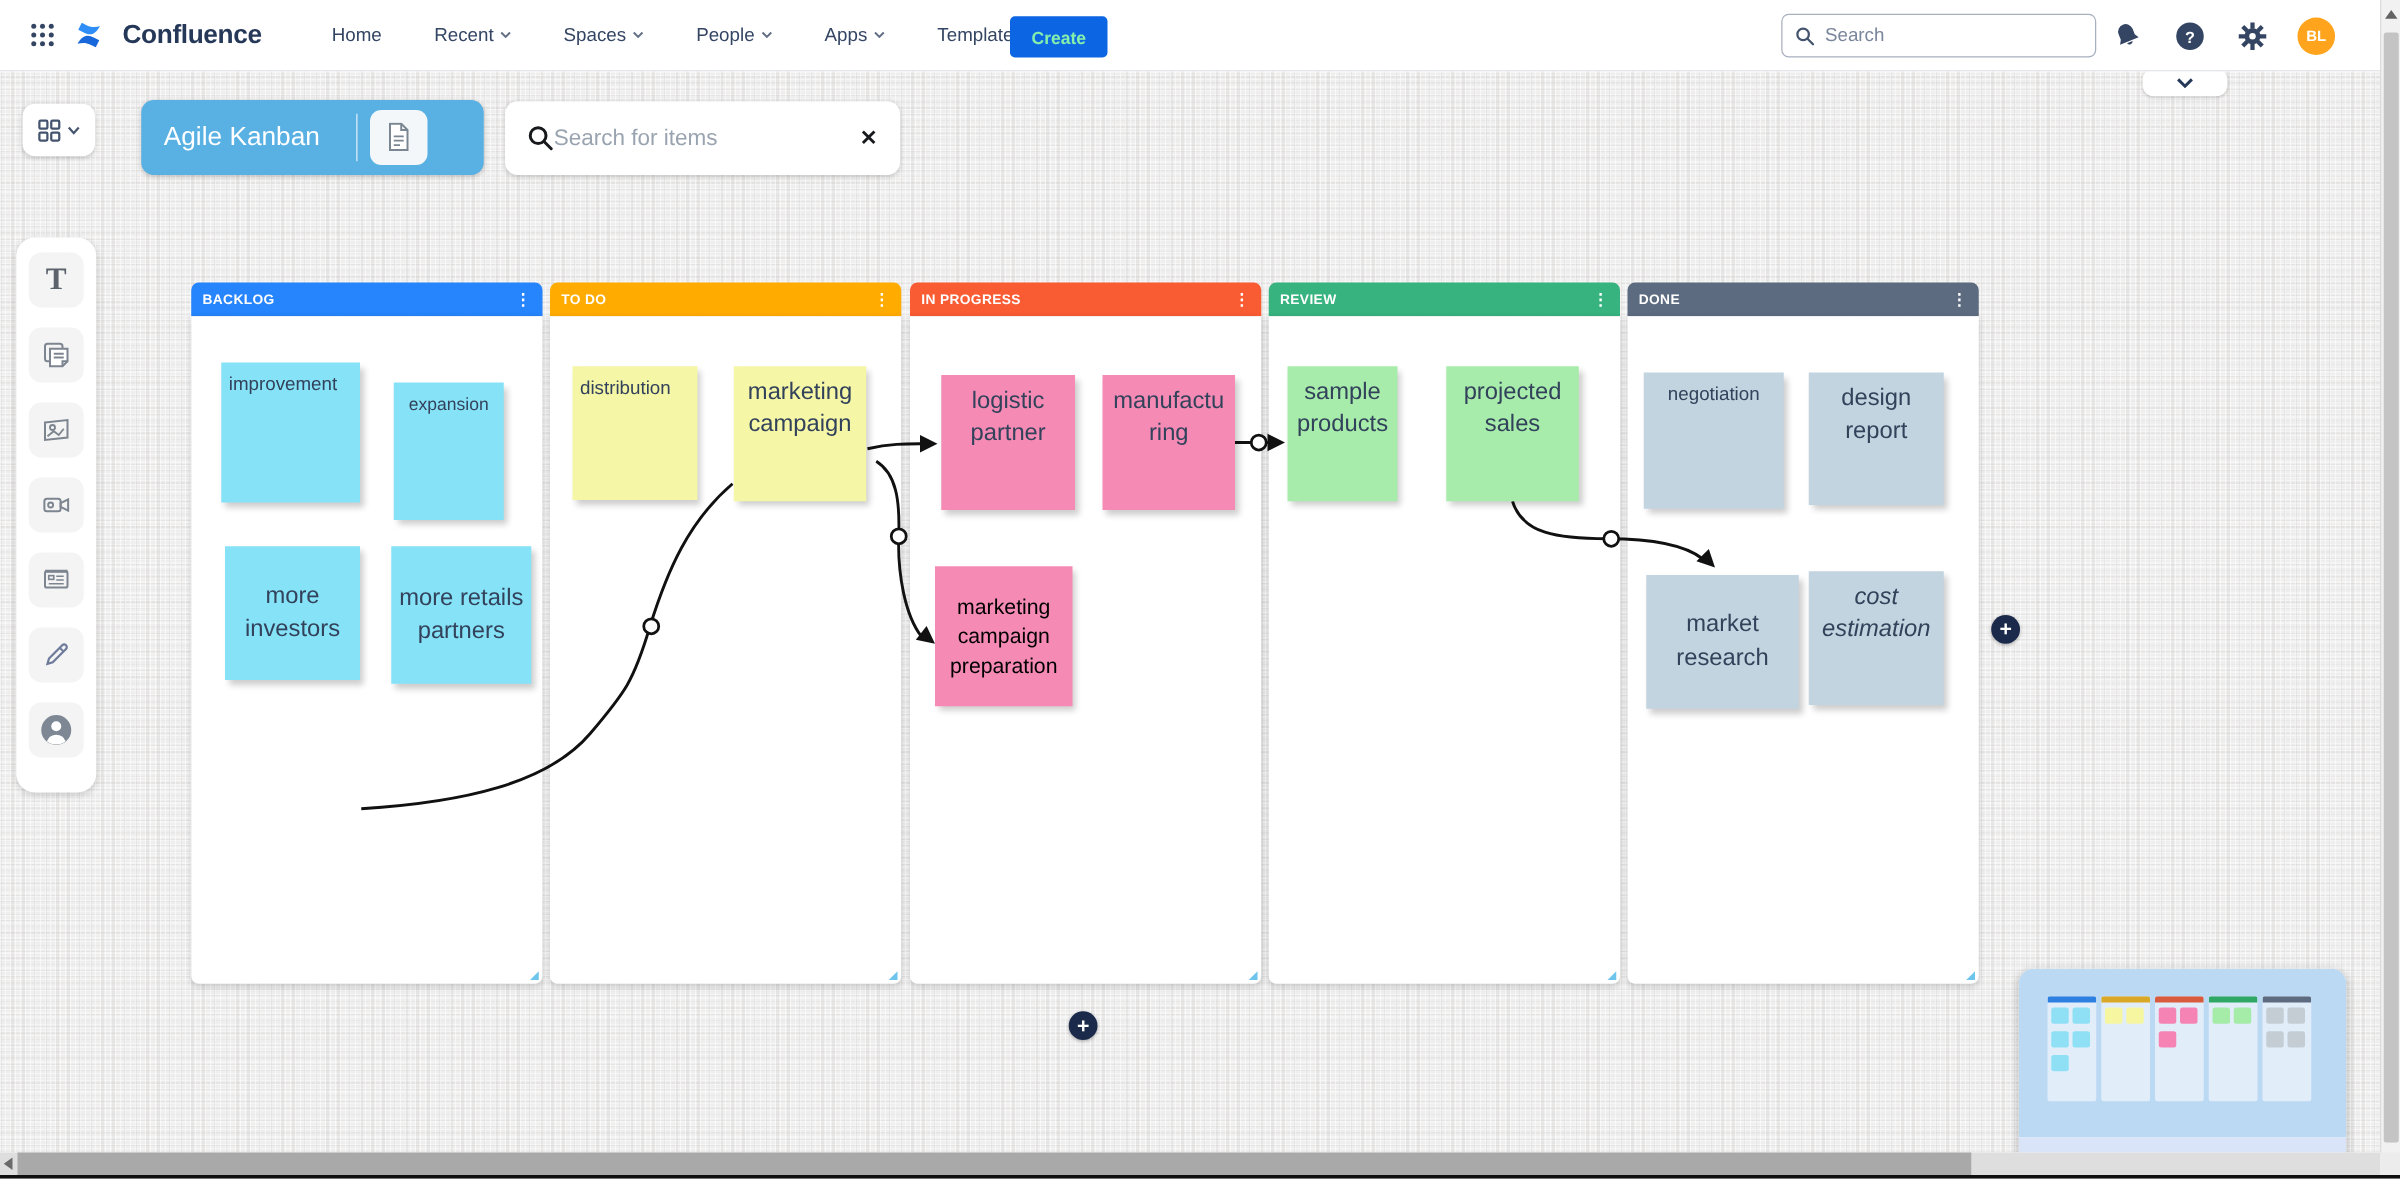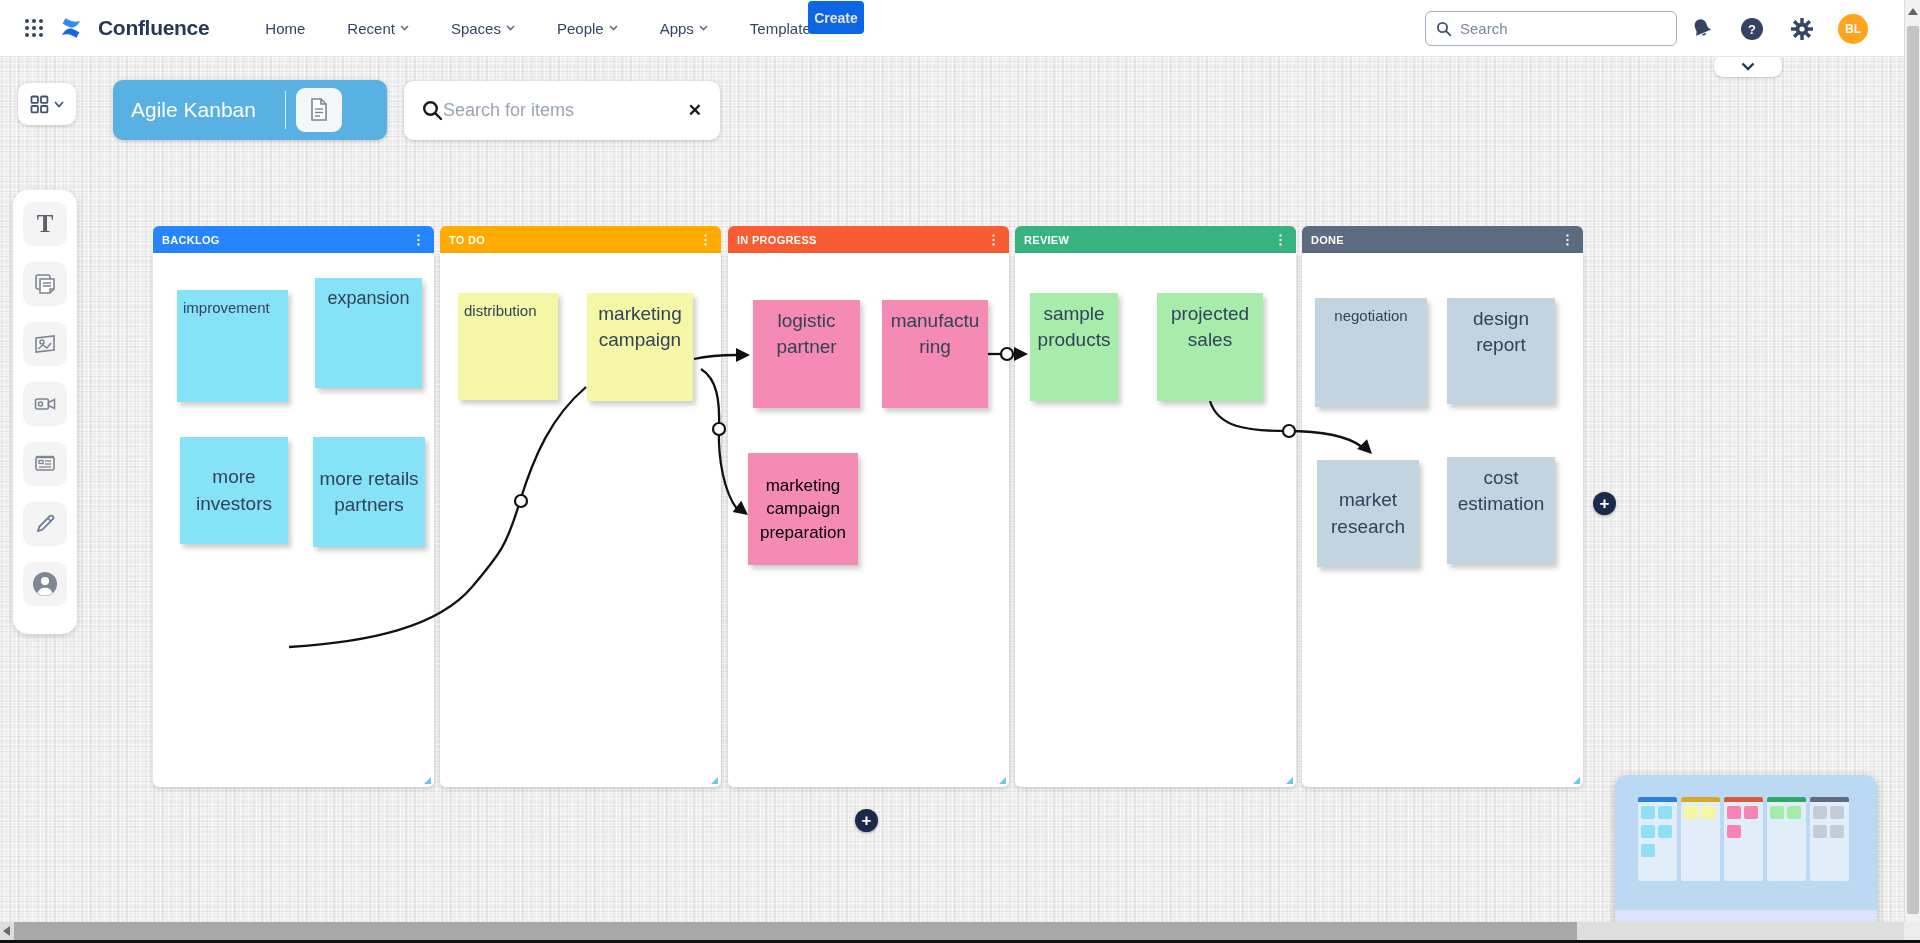--- a/index.html
+++ b/index.html
@@ -6,22 +6,22 @@
   html,body { width:1920px; height:943px; overflow:hidden; }
   body { font-family:"Liberation Sans", sans-serif; position:relative; background:#fff; }
 
   
   .nav { position:absolute; left:0; top:0; width:1904px; height:57px; background:#fff;
          border-bottom:1px solid #E4E6EA; display:flex; align-items:center; z-index:50; }
   .nav-left { display:flex; align-items:center; gap:10px; padding-left:20px; }
   .brand-text { font-size:21px; font-weight:bold; color:#253858; letter-spacing:-.3px; margin-left:4px; }
   .nav-menu { display:flex; align-items:center; margin-left:56px; gap:42px; }
   .nav-item { display:flex; align-items:center; gap:5px; font-size:15px; color:#344563; cursor:pointer; }
-  .create-btn { position:absolute; left:808px; top:1px; width:56px; height:33px; background:#0C66E4;
-         color:#e5e5e5; font-size:14px; font-weight:bold; border:none; border-radius:4px; cursor:pointer; }
+  .create-btn { position:absolute; left:808px; top:13px; width:78px; height:33px; background:#0C66E4;
+         color:#86efac; font-size:14px; font-weight:bold; border:none; border-radius:4px; cursor:pointer; }
   .nav-search { position:absolute; left:1425px; top:11px; width:252px; height:35px; border:1px solid #A7B0BF;
          border-radius:6px; display:flex; align-items:center; padding:0 10px; gap:8px; background:#fff; }
   .nav-search input { border:none; outline:none; font-size:15px; color:#44546F; width:180px; background:transparent; }
   .nav-search input::placeholder { color:#7A869A; }
   .nav-icons { position:absolute; left:1688px; top:0; height:57px; display:flex; align-items:center; gap:22px; }
   .round-icon { width:28px; height:28px; display:flex; align-items:center; justify-content:center; cursor:pointer; }
   .avatar { width:30px; height:30px; border-radius:50%; background:#FFA41C; color:#fff; font-size:12px;
          font-weight:bold; display:flex; align-items:center; justify-content:center; cursor:pointer; }
 
   
@@ -300,21 +300,21 @@
           <span class="n">BACKLOG</span>
           <span class="k">⋮</span>
         </div>
         <div class="col-body" style="height: 534px;">
           <span class="resize-mark"></span>
         </div>
       </div>
       <div class="card" style="position: absolute; left: 177px; top: 233px; width: 111px; height: 112px; background: rgb(133, 226, 247); font-size: 15px; color: rgb(51, 66, 91); align-items: flex-start; justify-content: flex-start; text-align: left;">
         <span style="width: 100%;">improvement</span>
       </div>
-      <div class="card" style="position: absolute; left: 315px; top: 221px; width: 107px; height: 110px; background: rgb(133, 226, 247); font-size: 18px; color: rgb(51, 66, 91); align-items: flex-start; justify-content: center; text-align: center;">
+      <div class="card" style="position: absolute; left: 315px; top: 249px; width: 88px; height: 110px; background: rgb(133, 226, 247); font-size: 14px; color: rgb(51, 66, 91); align-items: flex-start; justify-content: center; text-align: center;">
         <span style="width: 100%;">expansion</span>
       </div>
       <div class="card" style="position: absolute; left: 180px; top: 380px; width: 108px; height: 107px; background: rgb(133, 226, 247); font-size: 19px; color: rgb(51, 66, 91); align-items: center; justify-content: center; text-align: center;">
         <span style="width: 100%;">more investors</span>
       </div>
       <div class="card" style="position: absolute; left: 313px; top: 380px; width: 112px; height: 110px; background: rgb(133, 226, 247); font-size: 19px; color: rgb(51, 66, 91); align-items: center; justify-content: center; text-align: center;">
         <span style="width: 100%;">more retails partners</span>
       </div>
       <div class="column" style="left: 440px; top: 169px; width: 281px; position: absolute;">
         <div class="col-header" style="background: rgb(255, 171, 0);">
@@ -372,25 +372,25 @@
         <div class="col-body" style="height: 534px;">
           <span class="resize-mark"></span>
         </div>
       </div>
       <div class="card" style="position: absolute; left: 1315px; top: 241px; width: 112px; height: 109px; background: rgb(194, 212, 223); font-size: 15px; color: rgb(51, 66, 91); align-items: flex-start; justify-content: center; text-align: center;">
         <span style="width: 100%;">negotiation</span>
       </div>
       <div class="card" style="position: absolute; left: 1447px; top: 241px; width: 108px; height: 106px; background: rgb(194, 212, 223); font-size: 19px; color: rgb(51, 66, 91); align-items: flex-start; justify-content: center; text-align: center;">
         <span style="width: 100%;">design report</span>
       </div>
-      <div class="card" style="position: absolute; left: 1317px; top: 403px; width: 102px; height: 107px; background: rgb(194, 212, 223); font-size: 19px; color: rgb(51, 66, 91); align-items: center; justify-content: center; text-align: center;">
+      <div class="card" style="position: absolute; left: 1317px; top: 403px; width: 122px; height: 107px; background: rgb(194, 212, 223); font-size: 19px; color: rgb(51, 66, 91); align-items: center; justify-content: center; text-align: center;">
         <span style="width: 100%;">market research</span>
       </div>
       <div class="card" style="position: absolute; left: 1447px; top: 400px; width: 108px; height: 107px; background: rgb(194, 212, 223); font-size: 19px; color: rgb(51, 66, 91); align-items: flex-start; justify-content: center; text-align: center;">
-        <span style="width: 100%;">cost estimation</span>
+        <span style="width: 100%; font-style: italic;">cost estimation</span>
       </div>
     </div>
   <svg id="connector-layer" width="1904" height="865">
       <path d="M289,590 C370,585 438,570 472,530 C500,497 507,488 520,444 C534,399 551,360 586,330" fill="none" stroke="#111" stroke-width="2.3"></path>
       <circle cx="521" cy="444" r="6" fill="#fff" stroke="#111" stroke-width="2.2"></circle>
       <path d="M694,302 C712,298 724,298 736,298" fill="none" stroke="#111" stroke-width="2.3"></path>
       <polygon points="-14,-7 0,0 -14,7" transform="translate(750,298) rotate(0)" fill="#111"></polygon>
       <path d="M701,312 C717,322 720,343 719,372 C718,402 724,435 737,452" fill="none" stroke="#111" stroke-width="2.3"></path>
       <circle cx="719" cy="372" r="6" fill="#fff" stroke="#111" stroke-width="2.2"></circle>
       <polygon points="-14,-7 0,0 -14,7" transform="translate(748,458) rotate(38)" fill="#111"></polygon>

